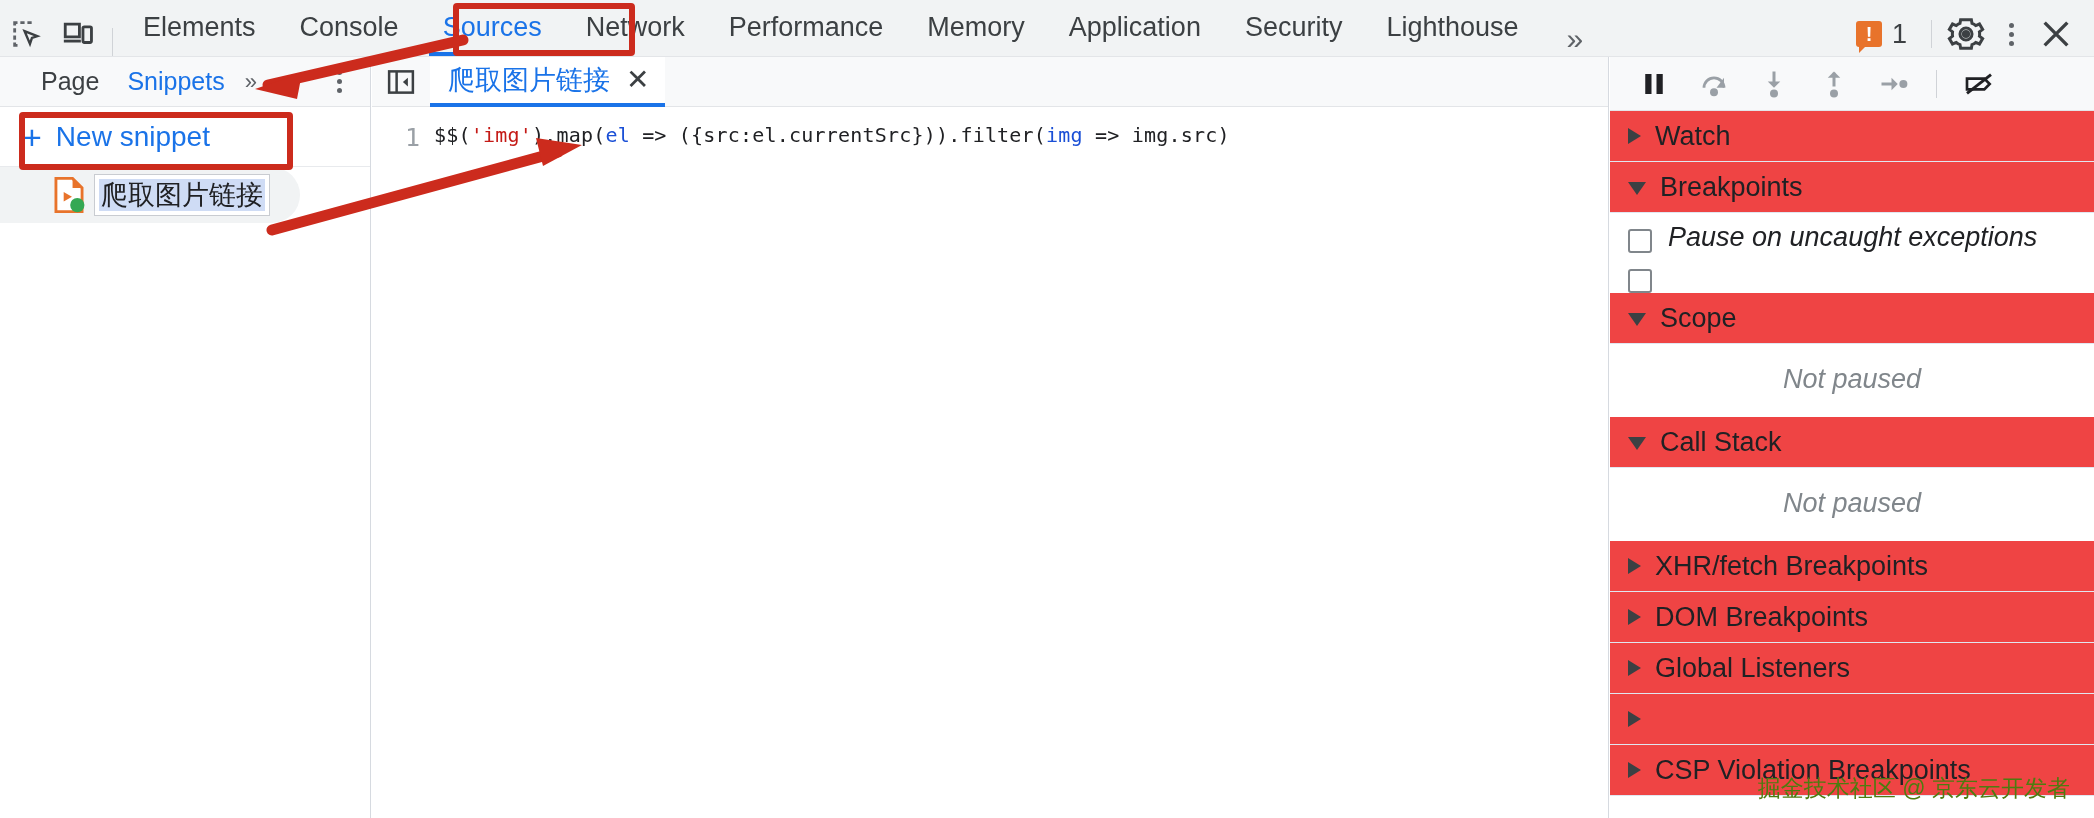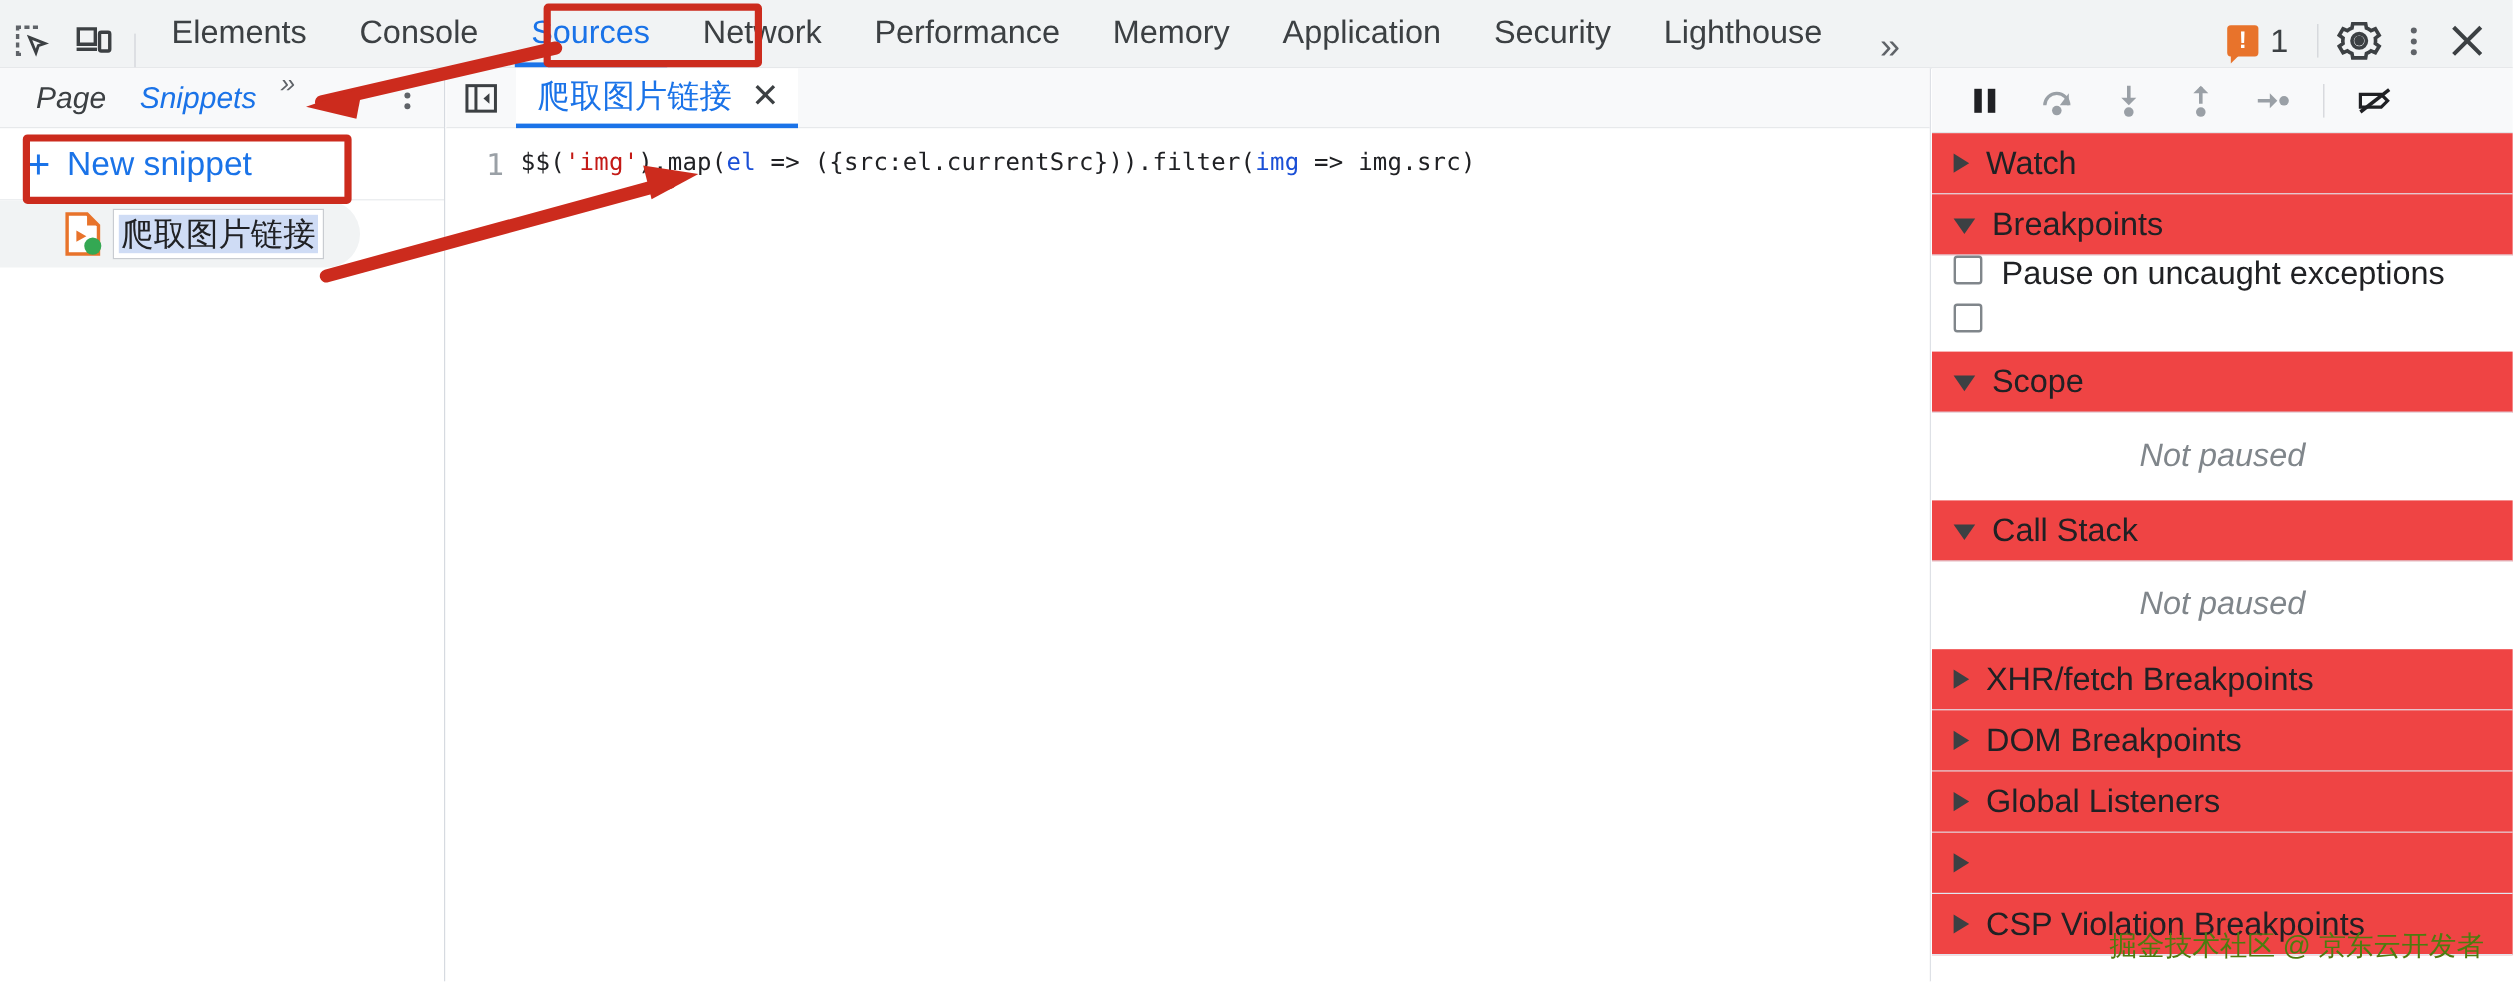--- a/index.html
+++ b/index.html
@@ -83,25 +83,24 @@
 
   
   .nav-pane {
     position: absolute; left: 0; top: 57px;
     width: 371px; height: 761px;
     background: #ffffff;
     border-right: 1px solid #d6dae0;
   }
   .nav-header {
     height: 50px;
-    display: flex; 
+    display: flex; align-items: center;
     background: #f8f9fa;
     border-bottom: 1px solid #e3e5e8;
-    padding-left: 16px;
-    font-style: italic;
+    padding-left: 27px;
   }
   .nav-tab {
     font-size: 25px; color: #3c4043;
     padding: 0 14px; height: 50px;
     display: flex; align-items: center; cursor: pointer;
     white-space: nowrap;
   }
   .nav-tab.active { color: #1a73e8; }
   .nav-more {
     font-size: 22px; color: #5f6368; padding: 0 6px; cursor: pointer;
@@ -242,22 +241,22 @@
   .tri.open {
     border-top: 13px solid #3c4043;
     border-left: 9px solid transparent;
     border-right: 9px solid transparent;
     margin-top: 3px;
   }
   .acc-title { font-size: 27px; color: #202124; }
 
   .acc-body { background: #ffffff; }
   .chk-row {
-    height: 40px; display: flex; align-items: flex-start;
-    padding-left: 18px; cursor: pointer;
+    height: 40px; display: flex; align-items: flex-end;
+    padding-left: 18px; cursor: pointer; font-style: italic;
   }
   .chk {
     width: 24px; height: 24px; border: 2px solid #80868b;
     border-radius: 3px; margin-right: 16px; background: #fff; flex: none;
   }
   .chk-label { font-size: 27px; color: #202124; }
   .notpaused {
     text-align: center; font-size: 27px; color: #80868b;
     font-style: italic; padding: 20px 0 22px 0;
     background: #ffffff;

